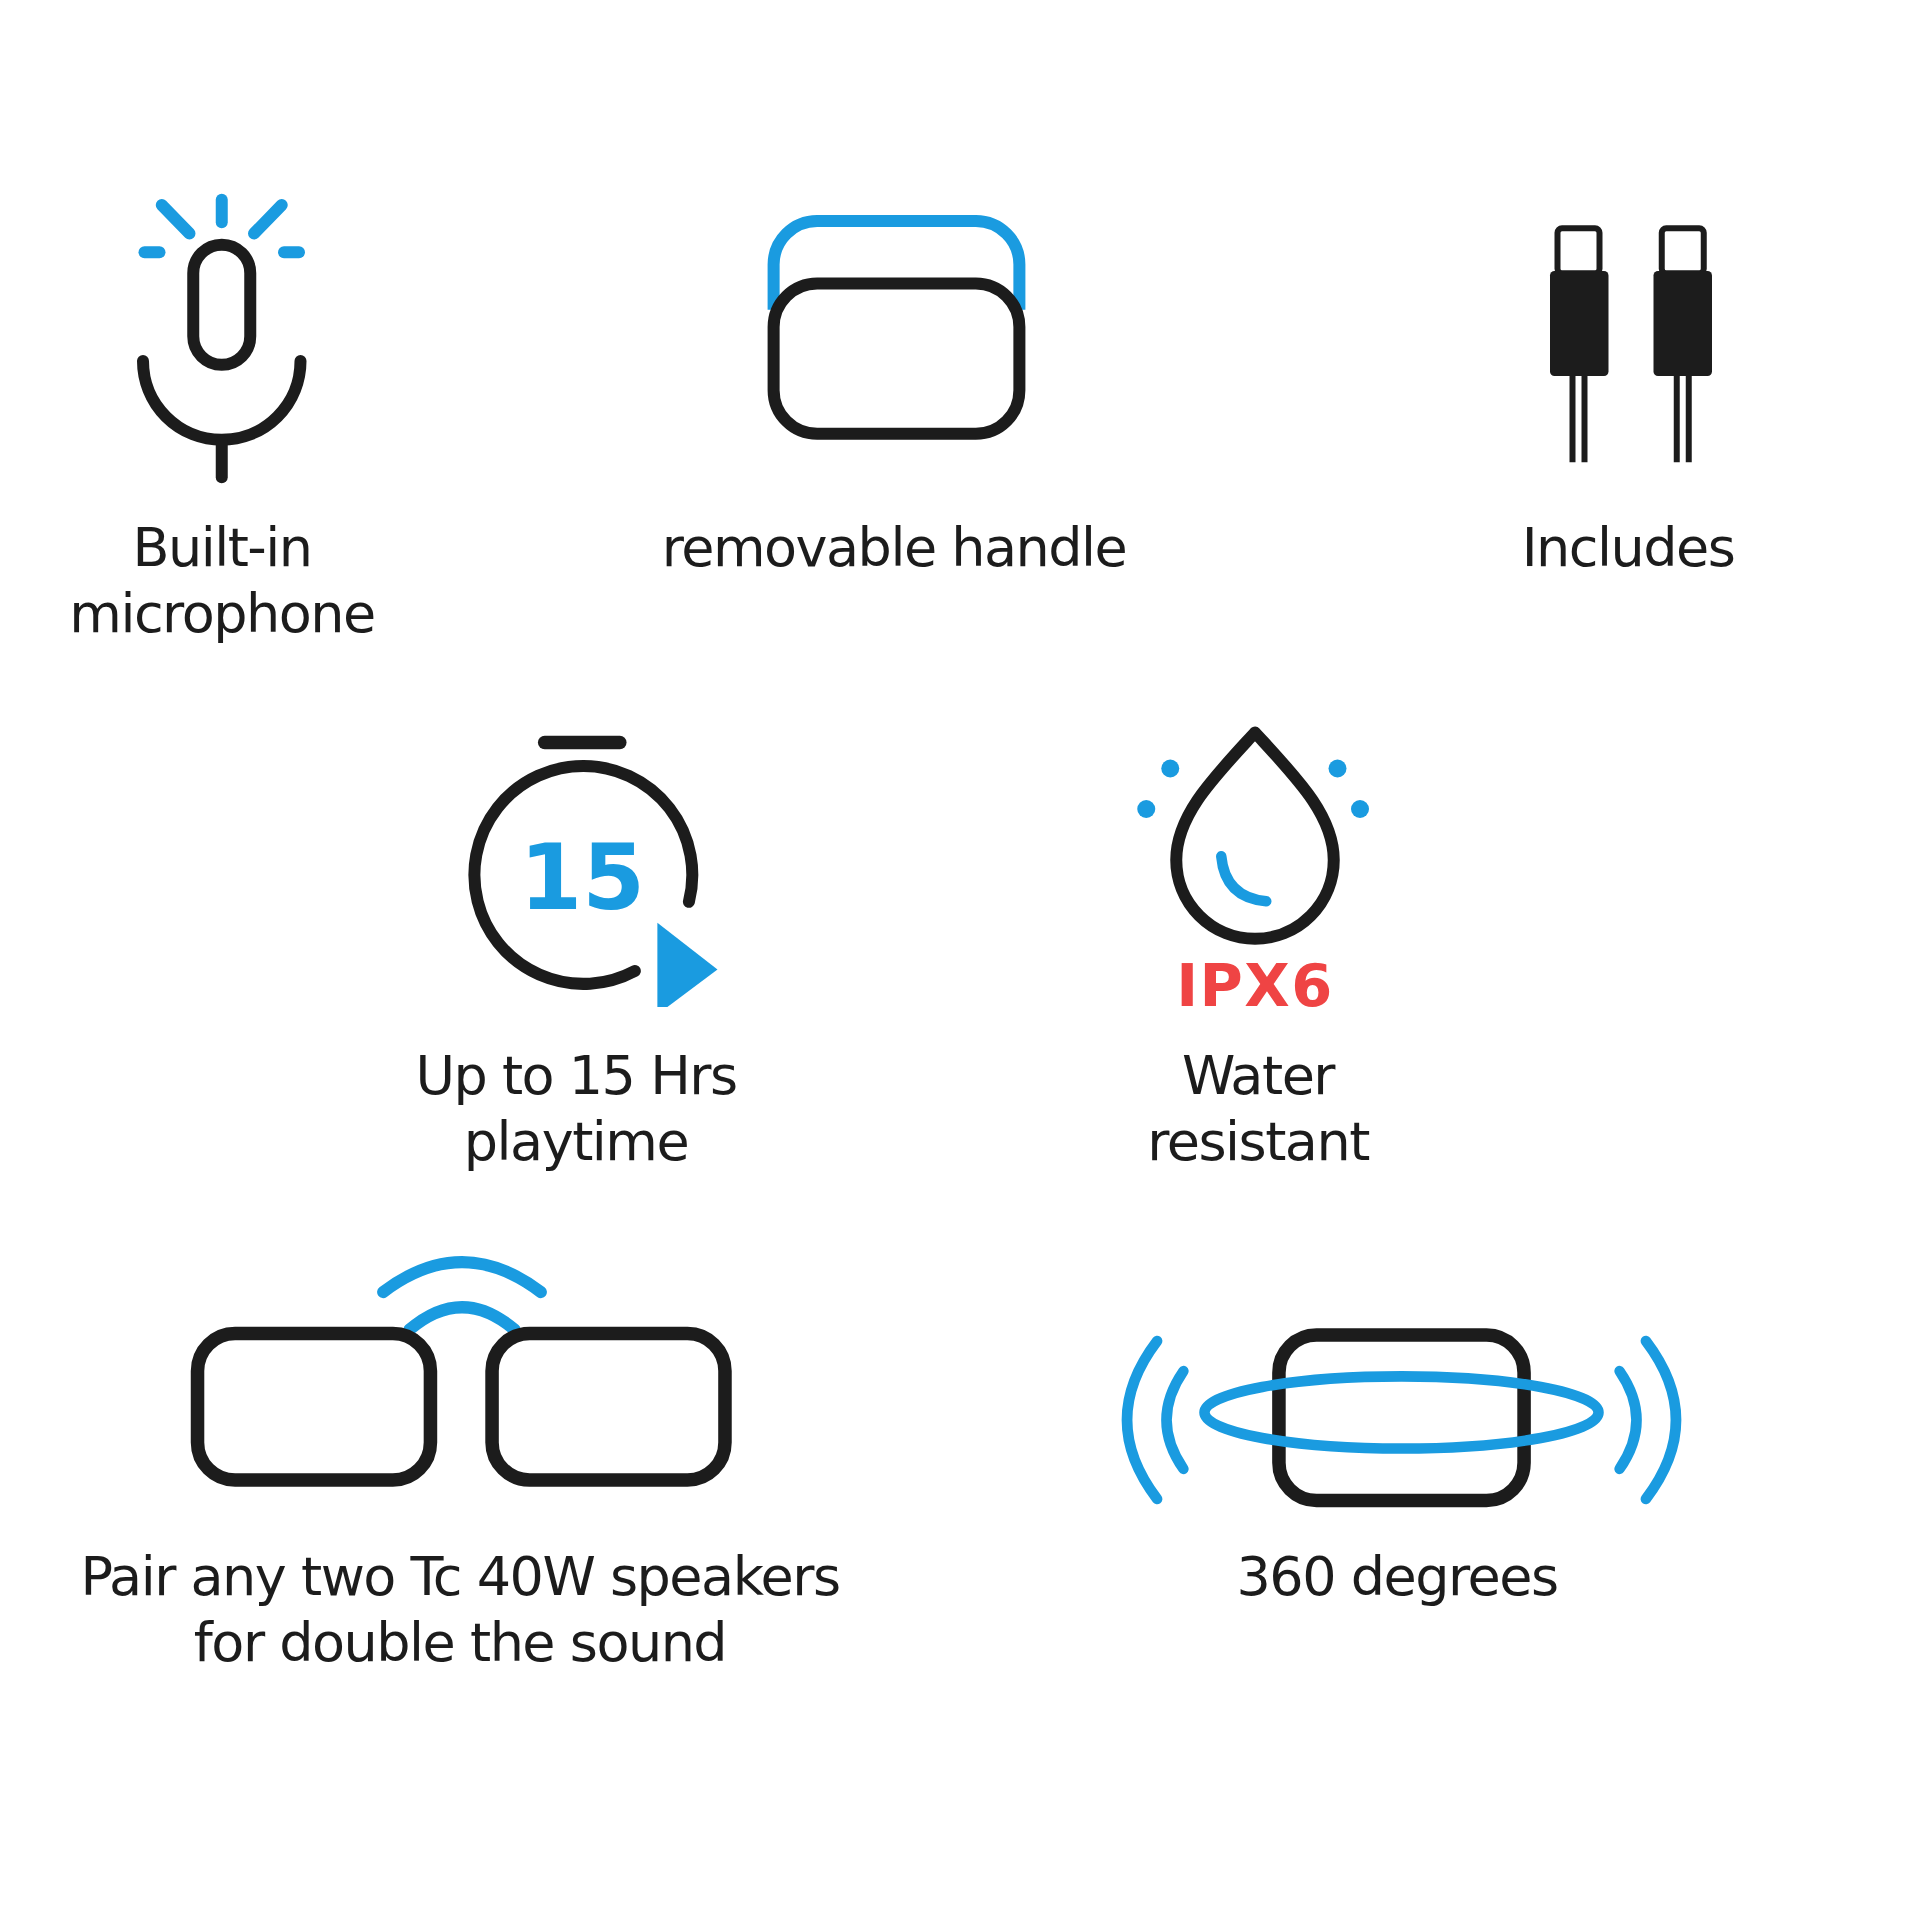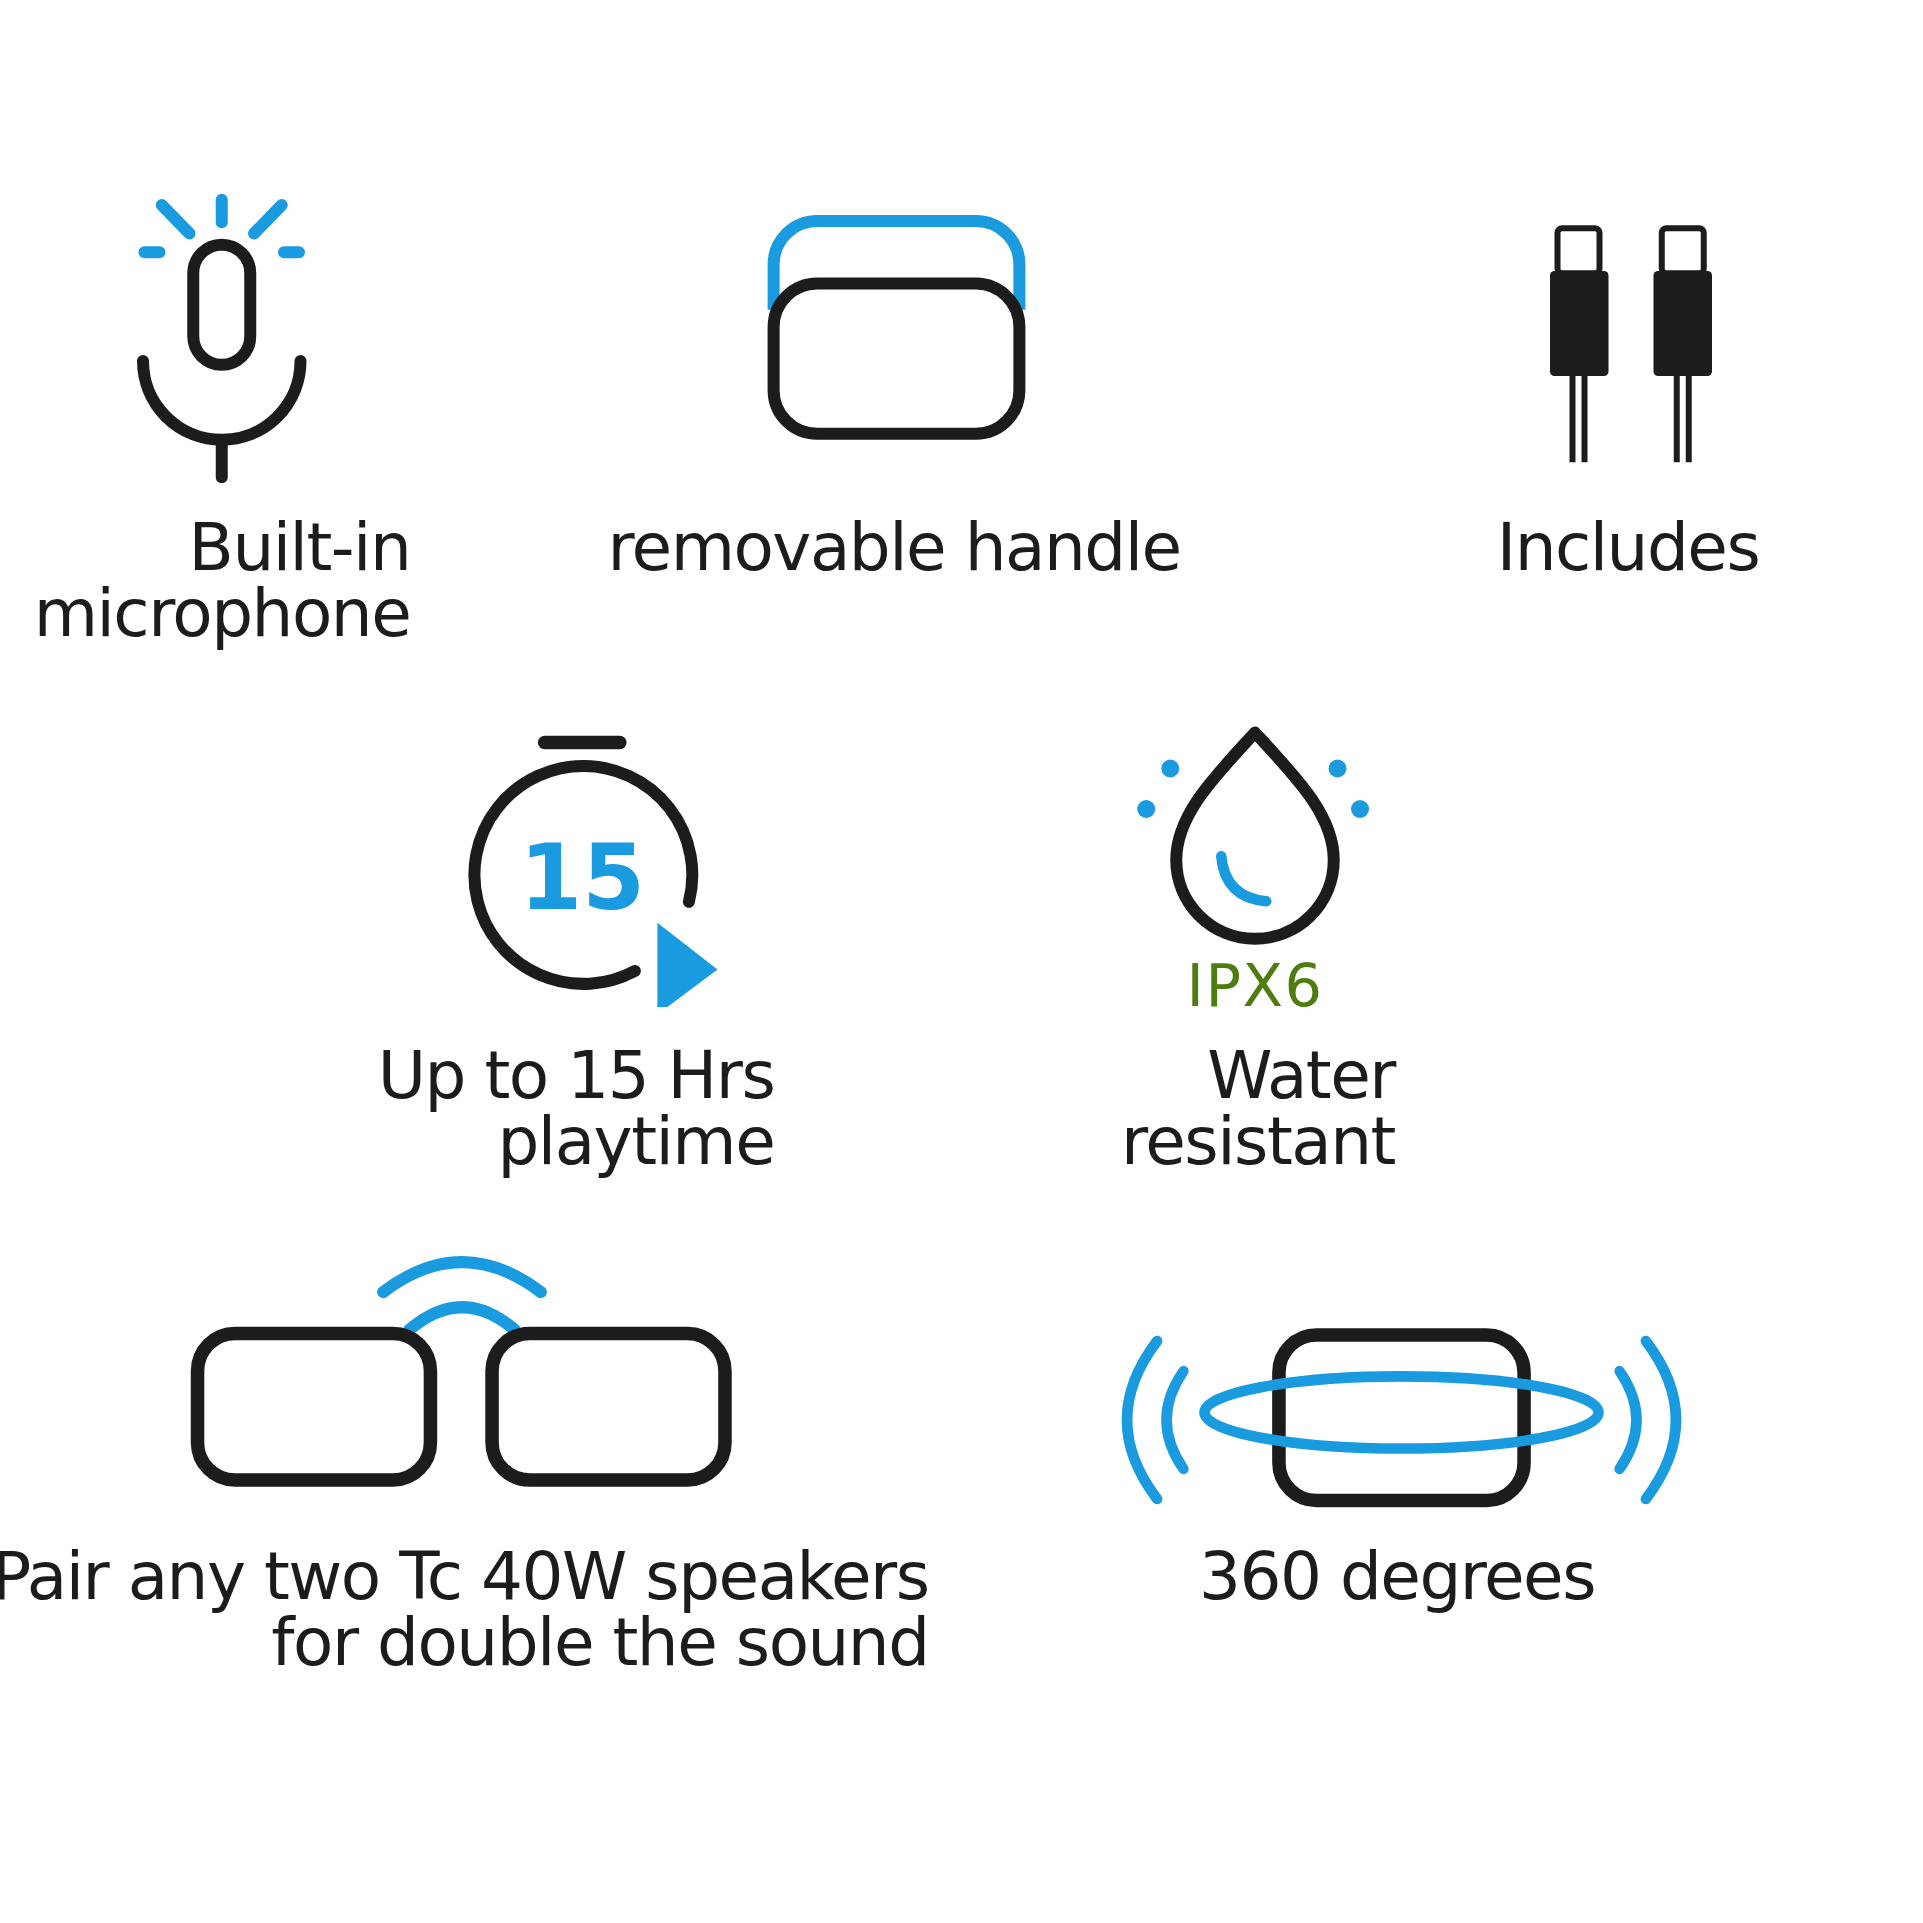--- a/index.html
+++ b/index.html
@@ -1,21 +1,21 @@
 <!DOCTYPE html>
 <html style="font-size:12px"><head>
 <meta charset="utf-8">
 <style>
   html, body { margin:0; padding:0; background:#ffffff; }
   body { width:1924px; height:1924px; position:relative; overflow:hidden; font-family:"DejaVu Sans", sans-serif; color:#1c1c1c; }
   .feature { position:absolute; }
   .icon { position:absolute; }
-  .caption { position:absolute; text-align:right; font-size:66px; line-height:66px; white-space:nowrap; transform:translateX(-50%); letter-spacing:-1.5px; }
+  .caption { position:absolute; text-align:center; font-size:54px; line-height:66px; white-space:nowrap; transform:translateX(-50%); letter-spacing:-1.5px; }
   .caption div { display:block; }
-  .badge { position:absolute; transform:translateX(-50%); font-weight:normal; font-size:59px; color:#4d7c0f; letter-spacing:1.5px; }
+  .badge { position:absolute; transform:translateX(-50%); font-weight:bold; font-size:59px; color:#ef4444; letter-spacing:1.5px; }
 </style>
 </head>
 <body>
 
 <div class="feature">
   <svg class="icon" style="left:128px;top:188px" width="195" height="301" viewBox="0 0 260 400">
     <g stroke="#1a9be0" stroke-width="16" stroke-linecap="round" fill="none">
       <line x1="45" y1="22" x2="82" y2="60"></line>
       <line x1="125" y1="15" x2="125" y2="45"></line>
       <line x1="205" y1="22" x2="168" y2="60"></line>

